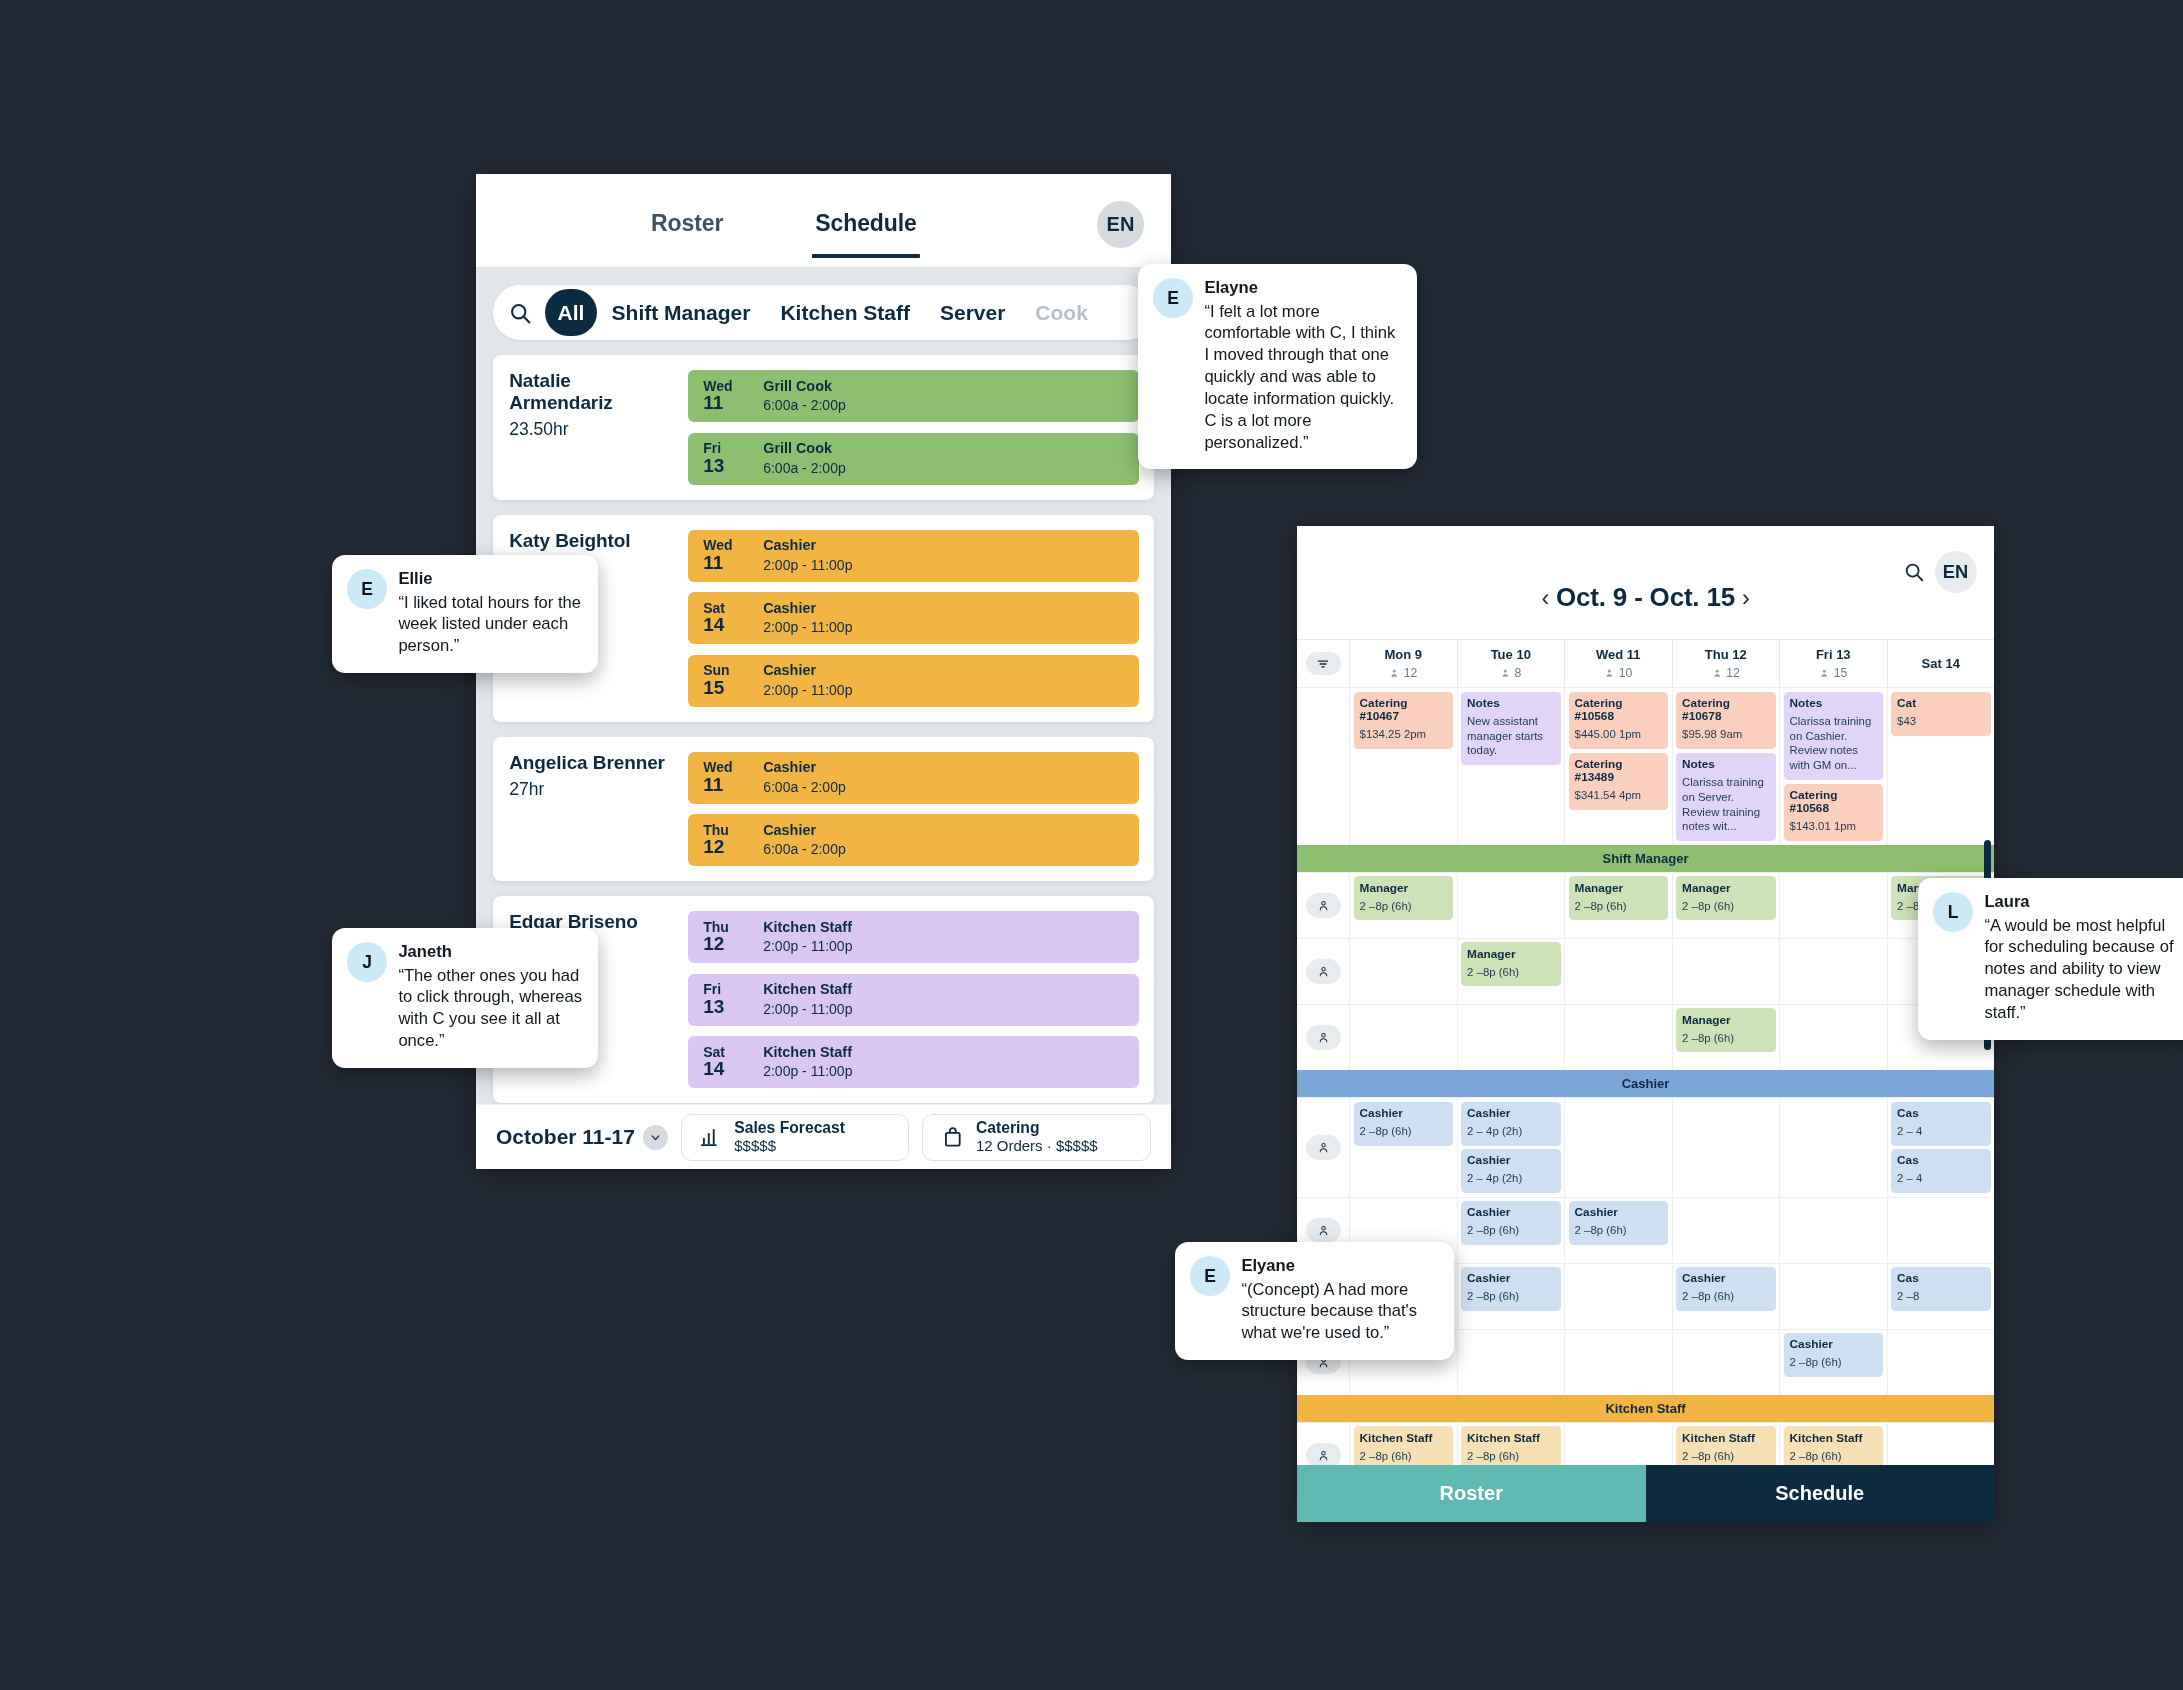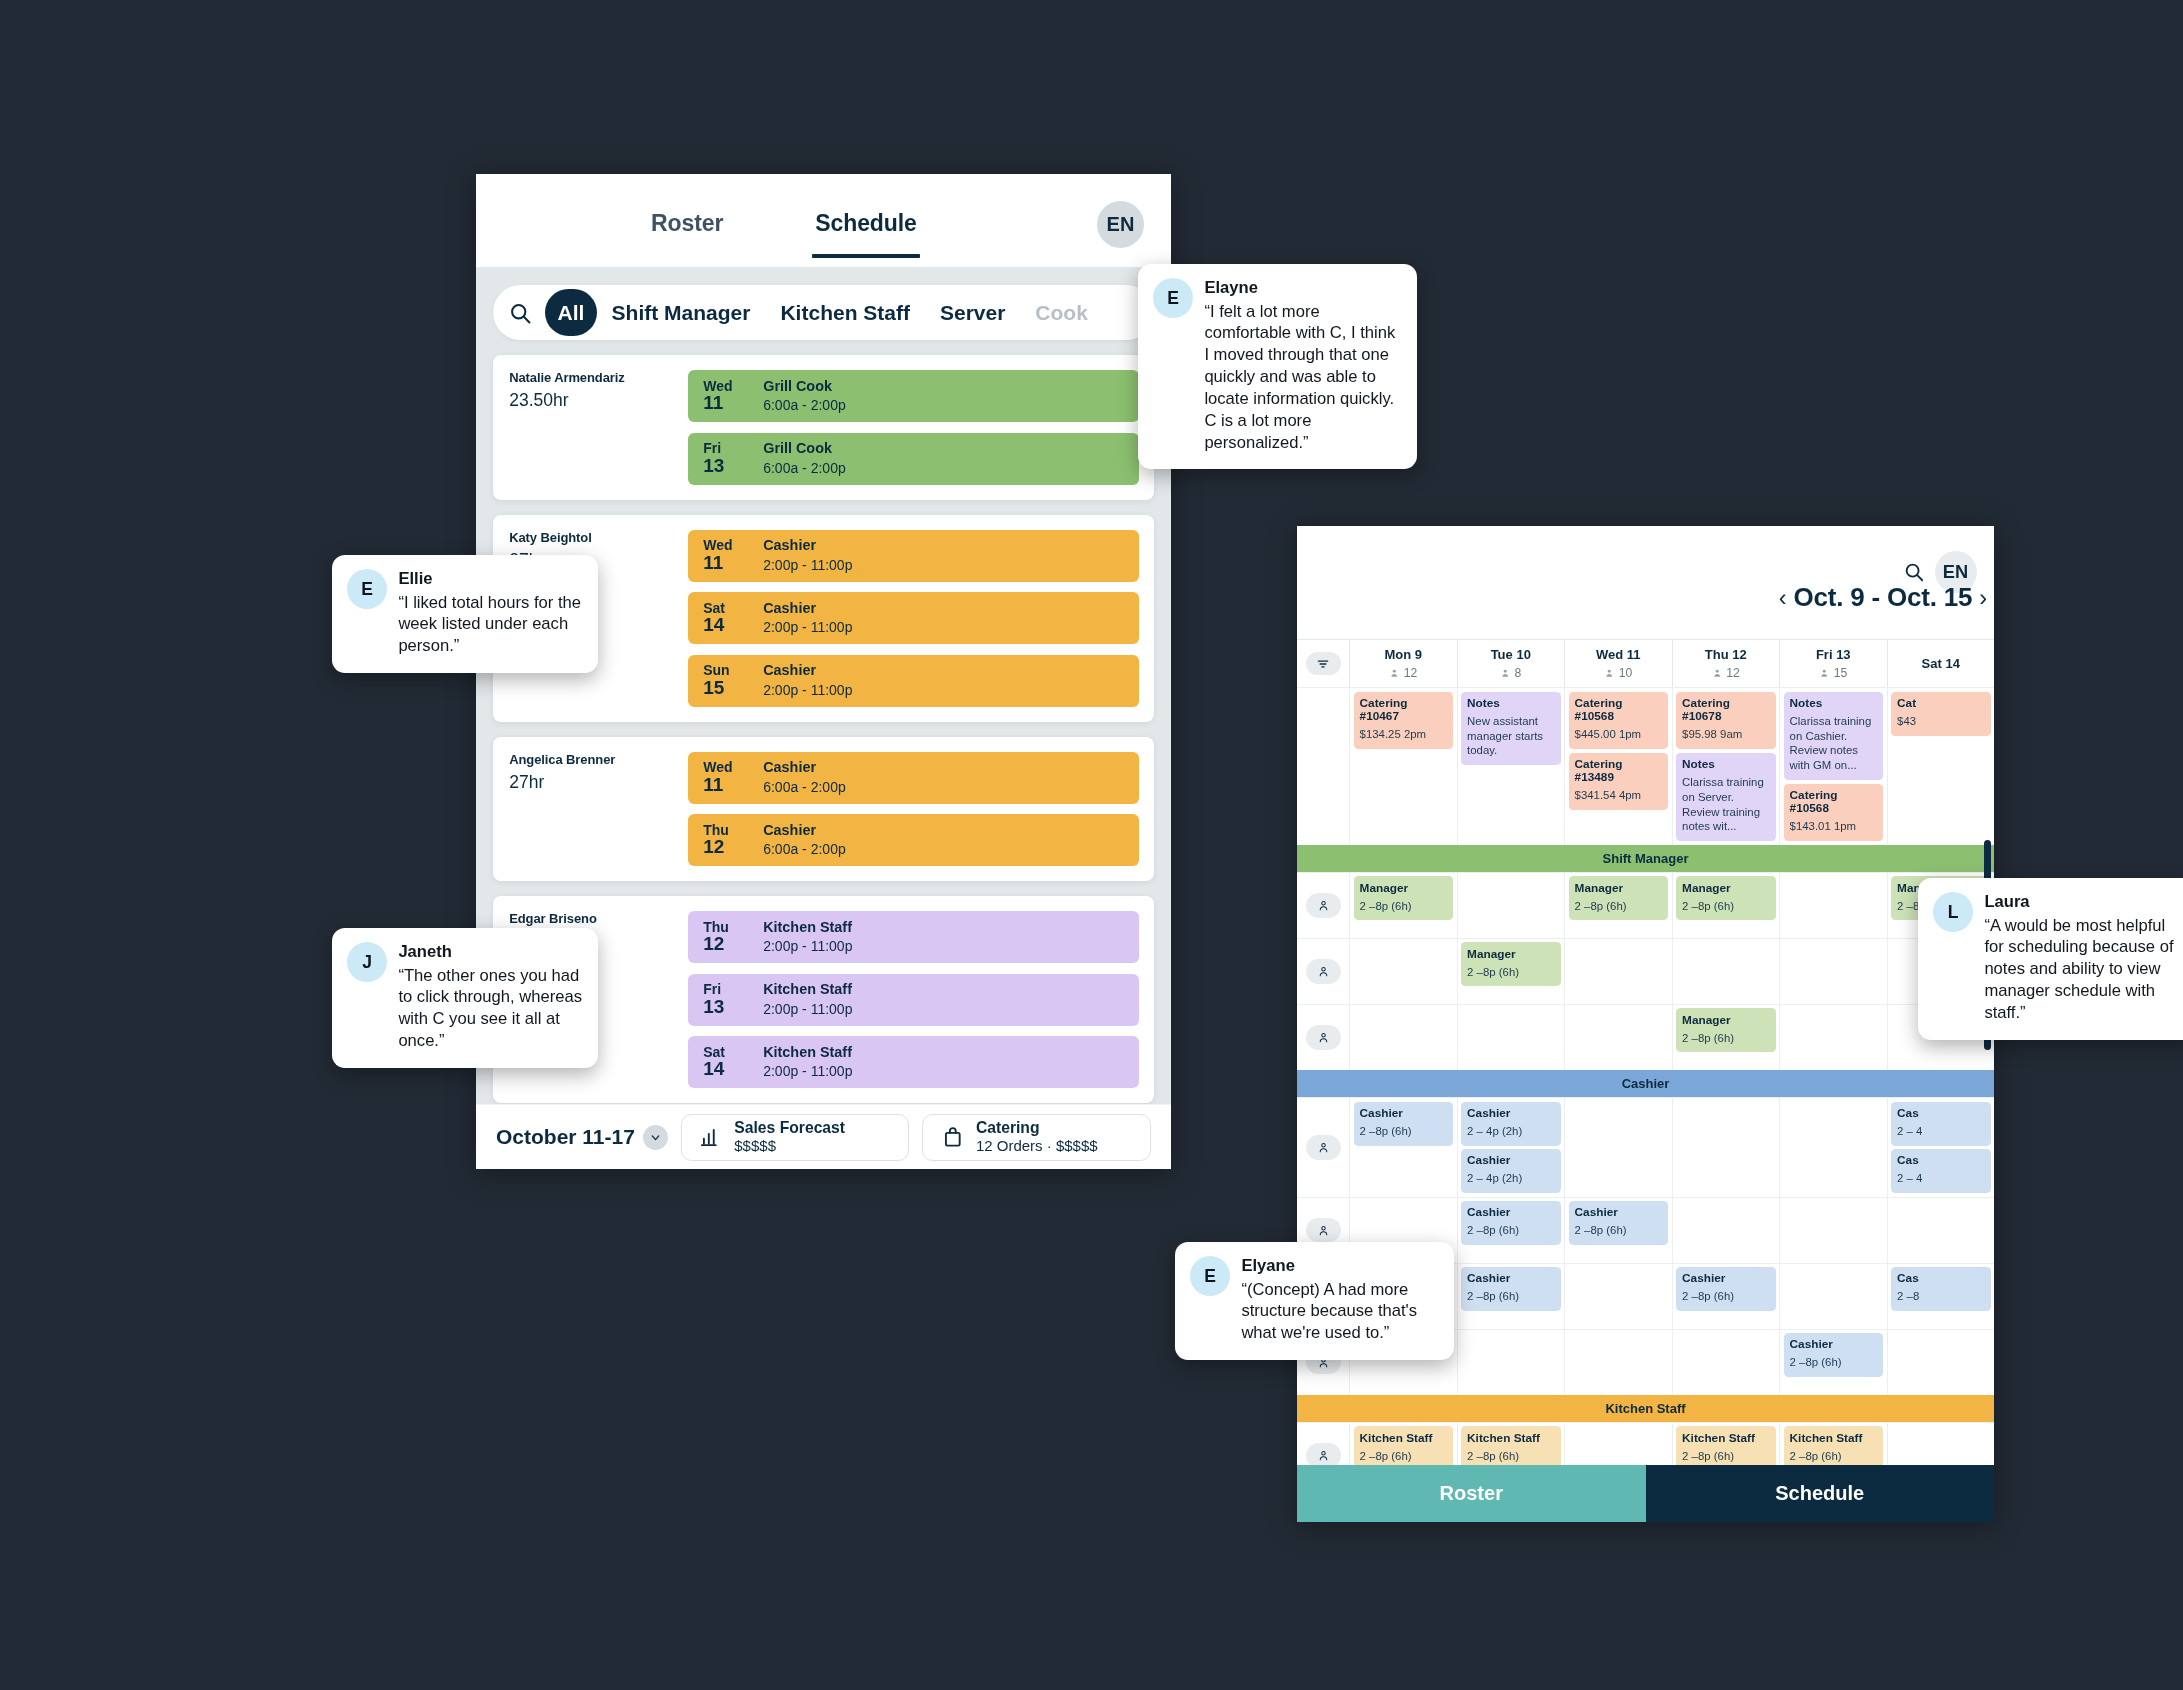--- a/index.html
+++ b/index.html
@@ -74,21 +74,21 @@
   }
   .pill.faded { color: #b6bfc6; }
 
   .person-card {
     background: #fff; border-radius: 7.9px; margin-top: 15px;
     padding: 15px 15px 15px 16.6px;
     display: flex; gap: 13px;
     box-shadow: 0 1.7px 6.1px rgba(0,0,0,.07);
   }
   .person-meta { width: 166px; flex: 0 0 166px; }
-  .person-name { font-size: 13px; font-weight: 700; color: #0d2b40; letter-spacing: -0.1px;}
+  .person-name { font-size: 19px; font-weight: 700; color: #0d2b40; letter-spacing: -0.1px;}
   .person-hours { font-size: 17.5px; color: #0d2b40; margin-top: 5.2px; font-weight: 400;}
   .shift-col { flex: 1; display: flex; flex-direction: column; gap: 10.5px; }
   .shift {
     border-radius: 6.1px; height: 52px;
     display: flex; align-items: center; padding: 0 15px; gap: 15px;
   }
   .shift .daybox { width: 45px; flex: 0 0 45px; color: #0d2b40; }
   .shift .dow { font-size: 14px; font-weight: 700; line-height: 1.05; }
   .shift .dnum { font-size: 19px; font-weight: 700; line-height: 1.1; }
   .shift .role { font-size: 14.4px; font-weight: 700; color: #0d2b40; line-height: 1.1; }
@@ -125,21 +125,21 @@
   }
   .tab-head { height: 113px; position: relative; background: #fff; }
   .tab-head-icons { position: absolute; right: 17.5px; top: 25px; display: flex; align-items: center; gap: 9.6px;}
   .tab-lang {
     width: 42px; height: 42px; border-radius: 436px; background: #e9ecee;
     display: flex; align-items: center; justify-content: center;
     font-size: 18.3px; font-weight: 600; color: #0d2b40;
   }
   .tab-title {
     position: absolute; left: 0; right: 0; top: 56px;
-    text-align: right; font-size: 26px; font-weight: 700; color: #0d2b40;
+    text-align: center; font-size: 26px; font-weight: 700; color: #0d2b40;
     letter-spacing: -0.2px;
   }
   .tab-title .arw { font-weight: 400; font-size: 23.6px; padding: 0 7px; }
 
   .grid-head {
     display: flex; border-top: 0.4px solid #e6e9ec; height: 48px;
   }
   .gutter { width: 52px; flex: 0 0 52px; display:flex; align-items:center; justify-content:center; }
   .filter-oval {
     width: 35px; height: 23px; border-radius: 436px; background: #e9ecee;

